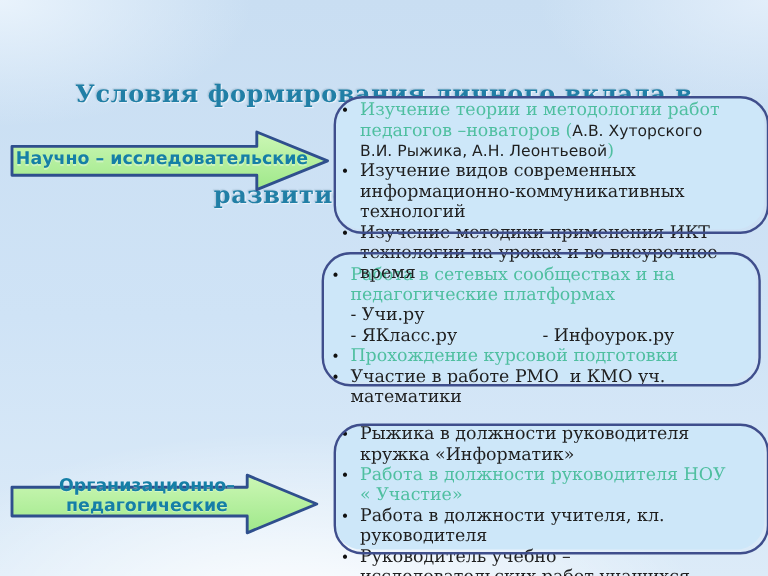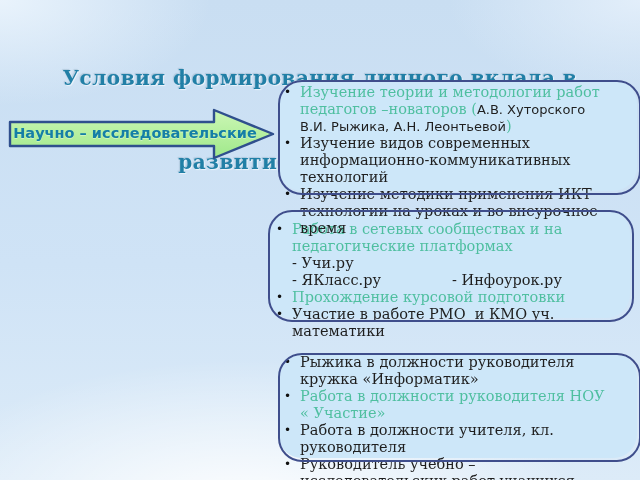--- a/index.html
+++ b/index.html
@@ -145,14 +145,26 @@
           <stop offset="0" style="stop-color:var(--arrow-fill-top)"></stop>
           <stop offset="1" style="stop-color:var(--arrow-fill-bottom)"></stop>
         </linearGradient>
       </defs>
       <polygon points="2,17 206,17 206,5 265,29 206,53 206,41 2,41" fill="url(#ag1)" stroke="var(--arrow-border)" stroke-width="2.4" stroke-linejoin="round"></polygon>
     </svg>
     <div class="arrow-label">Научно – исследовательские</div>
   </div>
 
 
+  <div class="arrow a3">
+    <svg width="258" height="56" viewBox="0 0 258 56">
+      <defs>
+        <linearGradient id="ag3" x1="0" y1="0" x2="0" y2="1">
+          <stop offset="0" style="stop-color:var(--arrow-fill-top)"></stop>
+          <stop offset="1" style="stop-color:var(--arrow-fill-bottom)"></stop>
+        </linearGradient>
+      </defs>
+      <polygon points="2,14 198,14 198,4 256,28 198,52 198,38 2,38" fill="url(#ag3)" stroke="var(--arrow-border)" stroke-width="2.4" stroke-linejoin="round"></polygon>
+    </svg>
+    <div class="arrow-label">Организационно–педагогические</div>
+  </div>
 
 </div>
 
 </body></html>

